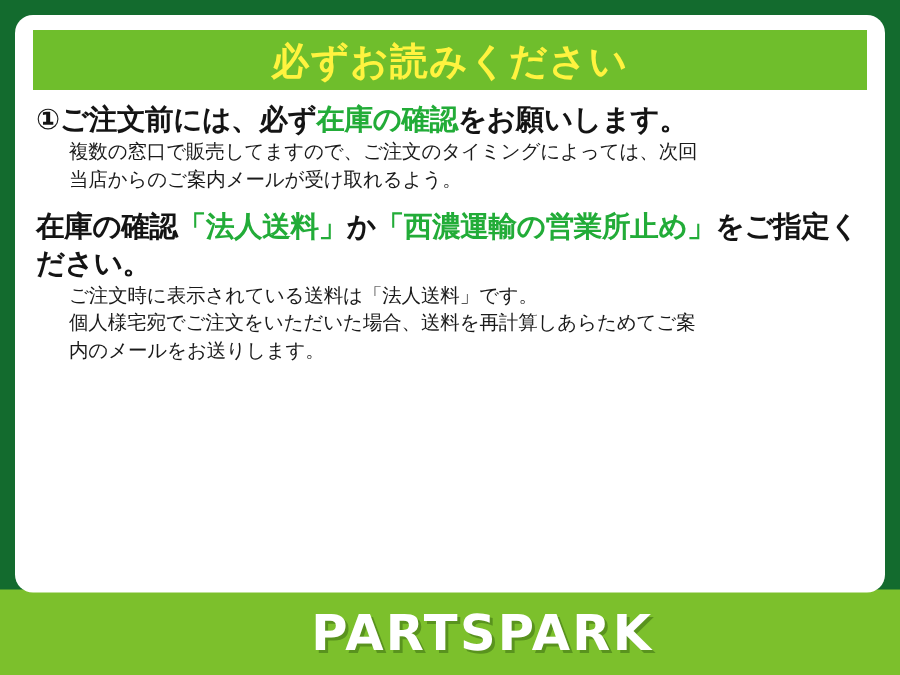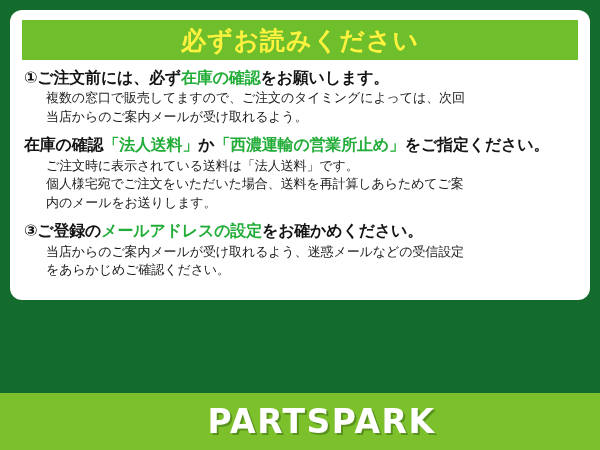--- a/index.html
+++ b/index.html
@@ -46,21 +46,21 @@
     text-shadow: 2px 2px 0 rgba(60,110,20,0.55);
     line-height: 1;
   }
 
   
   #notice-card {
     position: absolute;
     left: 10px;
     top: 10px;
     width: 580px;
-    height: 290px;
+    height: 385px;
     box-sizing: border-box;
     background: #ffffff;
     border-radius: 12px;
     overflow: hidden;
   }
 
   #notice-header {
     margin: 10px 12px 0 12px;
     height: 40px;
     background: #6fbe2c;
@@ -80,21 +80,21 @@
 
   #notice-body {
     padding: 6px 14px 0 14px;
   }
 
   .notice-item {
     margin-bottom: 2px;
   }
 
   .item-heading {
-    font-size: 16px;
+    font-size: 19px;
     font-weight: bold;
     color: #141414;
     line-height: 1.28;
     letter-spacing: -0.2px;
     white-space: nowrap;
   }
 
   .item-heading.wrap {
     white-space: normal;
   }
@@ -147,23 +147,16 @@
 
       <div class="notice-item" id="item-2">
         <div class="item-heading wrap"><span>在庫の確認</span><span class="hl-green">「法人送料」</span><span>か</span><span class="hl-green">「西濃運輸の営業所止め」</span><span>をご指定ください。</span></div>
         <div class="item-detail">
             <div>ご注文時に表示されている送料は「法人送料」です。</div>
             <div>個人様宅宛でご注文をいただいた場合、送料を再計算しあらためてご案</div>
             <div>内のメールをお送りします。</div>
           </div>
       </div>
 
-      <div class="notice-item" id="item-3">
-        <div class="item-heading"><span>③ご登録の</span><span class="hl-green">メールアドレスの設定</span><span>をお確かめください。</span></div>
-        <div class="item-detail">
-            <div>当店からのご案内メールが受け取れるよう、迷惑メールなどの受信設定</div>
-            <div>をあらかじめご確認ください。</div>
-          </div>
-      </div>
 
     </div>
   </div>
 </div>
 
 </body></html>

